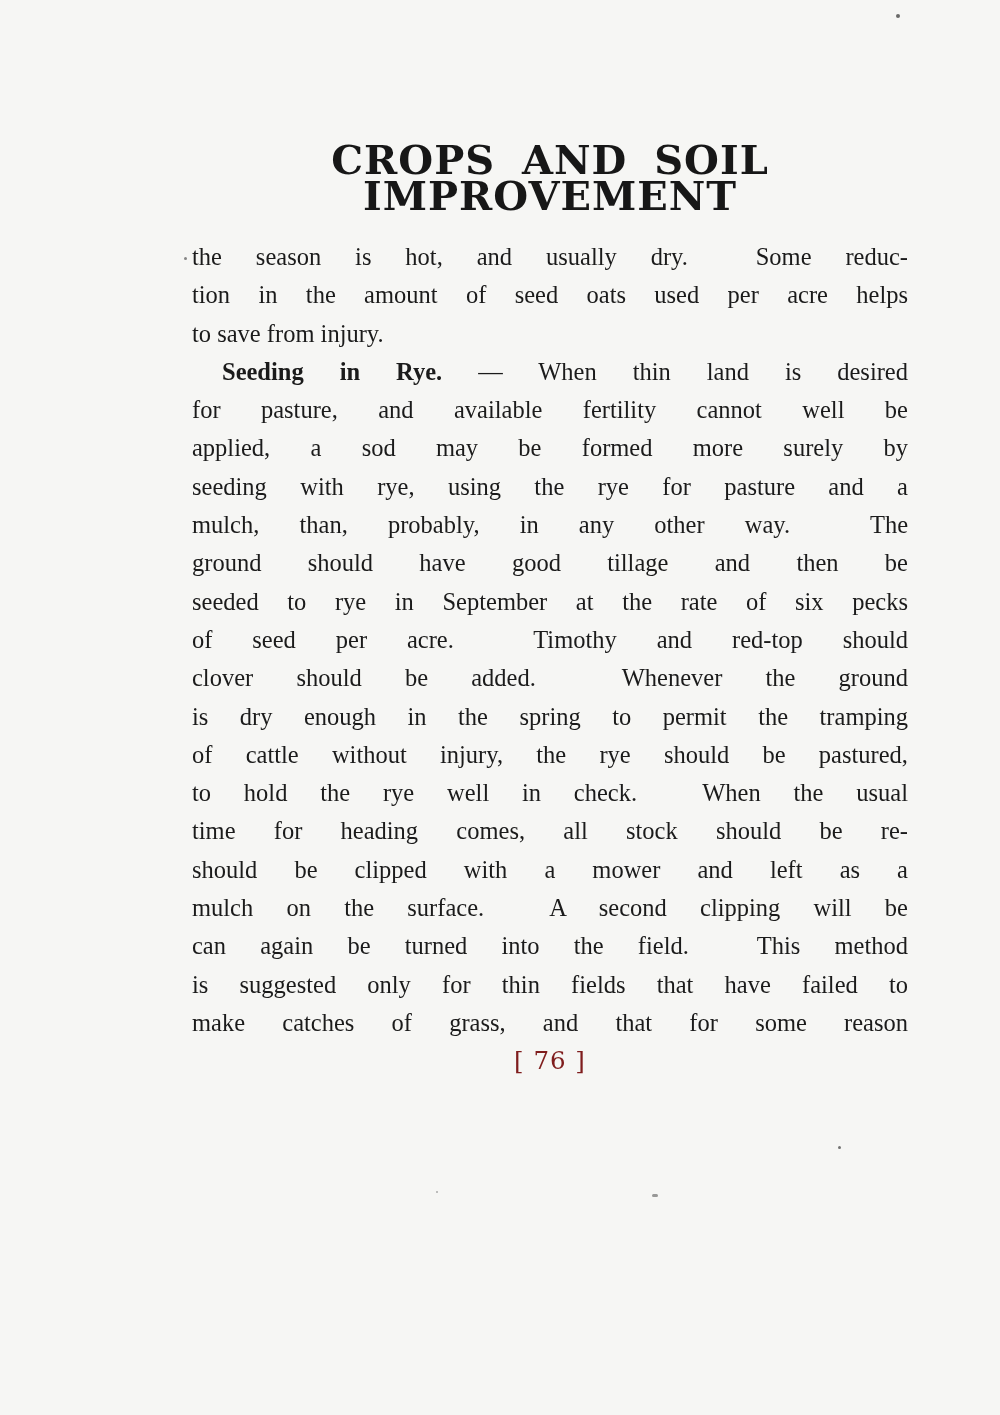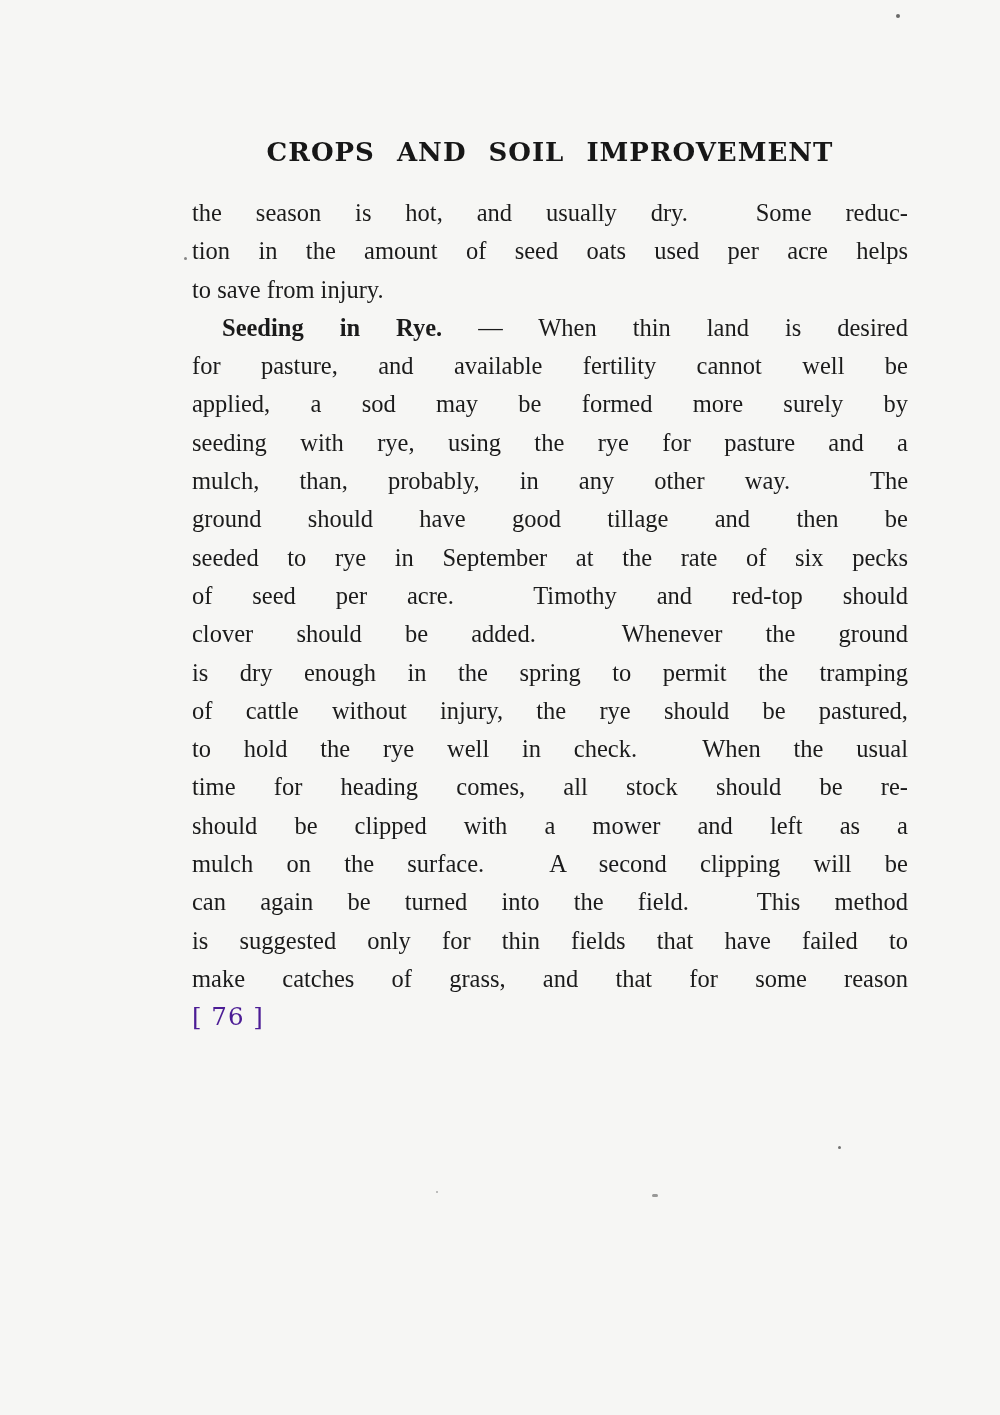--- a/index.html
+++ b/index.html
@@ -16,24 +16,24 @@
   }
 
   .column {
     position: absolute;
     left: 192px;
     top: 126px;
     width: 716px;
   }
 
   .title {
-    margin: 8px 0 24px 0;
+    margin: 16px 0 24px 0;
     font-family: "DejaVu Serif", serif;
     font-weight: 700;
-    font-size: 26px;
+    font-size: 40px;
     line-height: 36px;
     text-align: center;
     letter-spacing: 1px;
     word-spacing: 12px;
     color: #171717;
   }
 
   .line {
     font-size: 24.5px;
     line-height: 38.3px;
@@ -47,23 +47,23 @@
     text-justify: inter-word;
   }
 
   .indent { text-indent: 30px; }
 
   .lead { font-weight: 700; }
 
   .pagenum {
     font-size: 24.5px;
     line-height: 38.3px;
-    text-align: left;
+    text-align: center;
     letter-spacing: 1px;
-    color: #4c1d95;
+    color: #7f1d1d;
   }
 
   .speck {
     position: absolute;
     background: #3a3a3a;
     border-radius: 50%;
   }
 </style>
 </head>
 <body>

